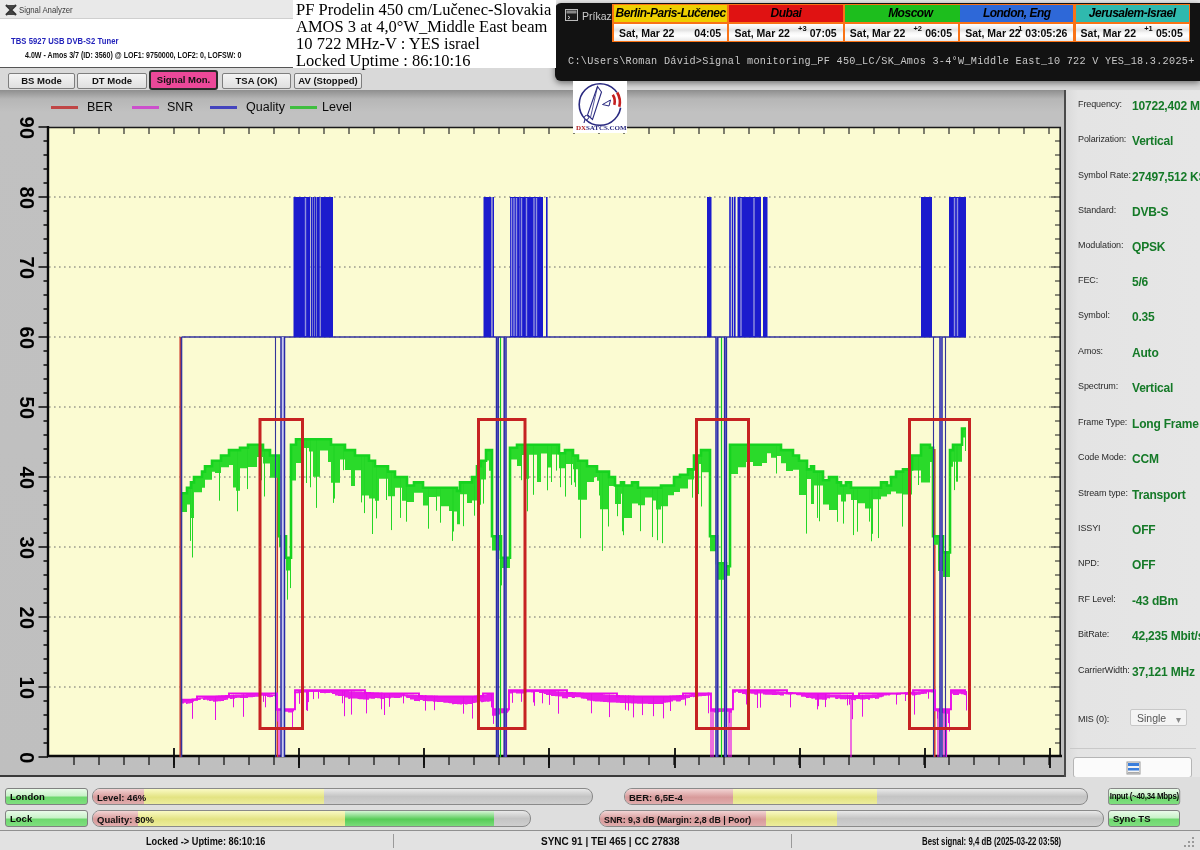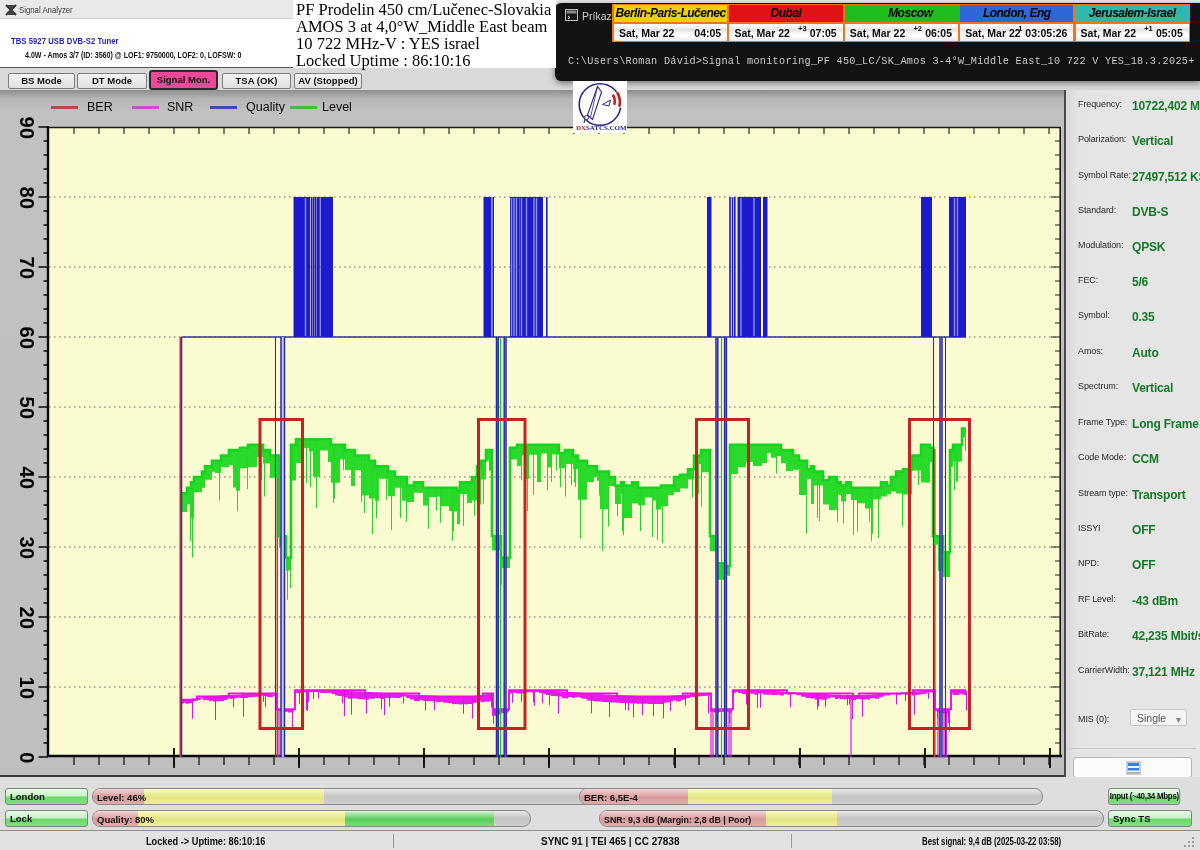--- a/index.html
+++ b/index.html
@@ -214,33 +214,33 @@
           <rect x="2" y="7" width="11" height="2.5" fill="#3A7EDC"></rect>
           <rect x="2" y="11" width="11" height="1.5" fill="#AAA"></rect>
         </svg>
       </div>
 </div>
 
 <div class="abs" id="botrows"></div>
 <div class="abs gbtn" style="left:5px;top:788px;width:83px">London</div>
 <div class="abs gbtn" style="left:5px;top:810px;width:83px">Lock</div>
 <div class="abs gbtn" style="left:1108px;top:788px;width:82px;padding-left:1px;letter-spacing:-0.3px;font-size:9px;transform:scaleX(0.88);transform-origin:0 0">Input (~40,34 Mbps)</div>
-<div class="abs gbtn" style="left:1108px;top:810px;width:84px">Sync TS</div>
+<div class="abs gbtn" style="left:1108px;top:810px;width:72px">Sync TS</div>
 <div class="abs pbar" style="left:92px;top:788px;width:501px">
       <div class="pseg pink" style="left:0px;width:51px"></div>
       <div class="pseg yell" style="left:51px;width:180px"></div>
       <div class="plabel">Level: 46%</div>
     </div>
 <div class="abs pbar" style="left:92px;top:810px;width:439px">
       <div class="pseg pink" style="left:0px;width:45px"></div>
       <div class="pseg yell" style="left:45px;width:207px"></div>
       <div class="pseg grn" style="left:252px;width:149px"></div>
       <div class="plabel">Quality: 80%</div>
     </div>
-<div class="abs pbar" style="left:579px;top:788px;width:464px">
+<div class="abs pbar" style="left:624px;top:788px;width:464px">
       <div class="pseg pink" style="left:0px;width:108px"></div>
       <div class="pseg yell" style="left:108px;width:144px"></div>
       <div class="plabel">BER: 6,5E-4</div>
     </div>
 <div class="abs pbar" style="left:599px;top:810px;width:505px">
       <div class="pseg pink" style="left:0px;width:166px"></div>
       <div class="pseg yell" style="left:166px;width:71px"></div>
       <div class="plabel"><span style="display:inline-block;transform:scaleX(0.93);transform-origin:0 0">SNR: 9,3 dB (Margin: 2,8 dB | Poor)</span></div>
     </div>
 

